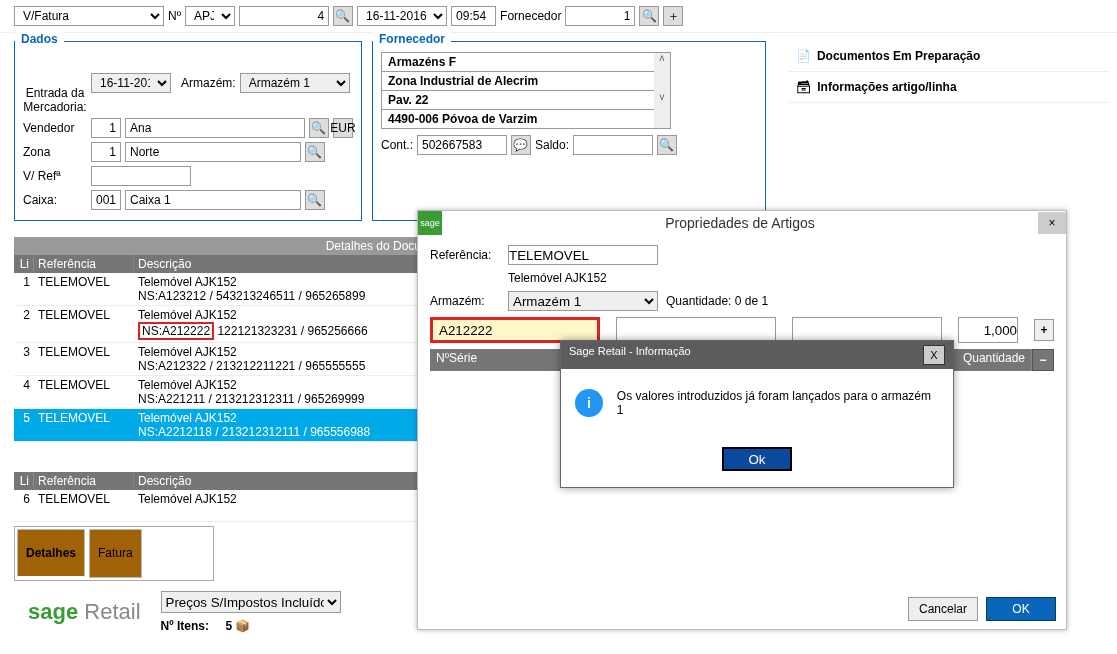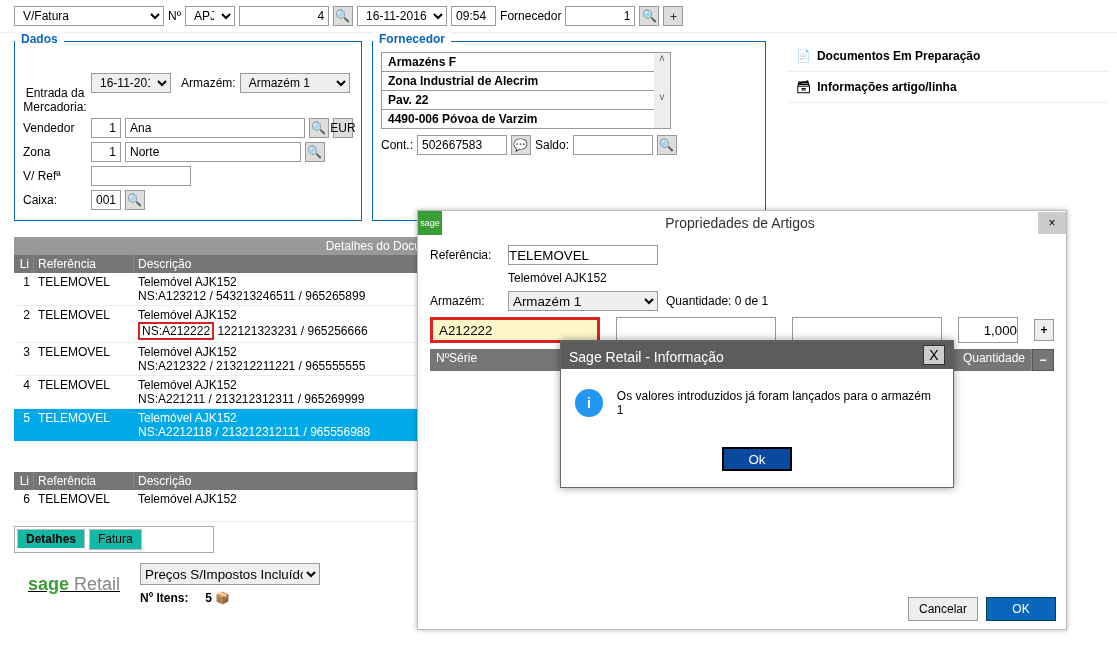--- a/index.html
+++ b/index.html
@@ -37,25 +37,25 @@
 .grid-row > div { padding: 2px 4px; }
 .grid-row .desc { font-size: 12px; line-height: 14px; }
 .col-li { width: 20px; text-align: right; flex-shrink:0; }
 .col-ref { width: 100px; flex-shrink:0; }
 .col-desc { flex: 1; }
 .col-qt { width: 50px; text-align: right; flex-shrink:0; }
 .grid-row.sel { background: #00a9e8; color: #fff; }
 .ns-highlight { border: 2px solid #d22; padding: 0 2px; display: inline-block; }
 
 .tabs { border: 1px solid #aaa; padding: 2px; display: flex; gap: 4px; width: 200px; }
-.tabs span { padding: 2px 8px; border: 1px solid #bbb; background: #14b8a6; cursor: pointer; }
+.tabs span { padding: 16px 8px; border: 1px solid #bbb; background: #a16207; cursor: pointer; }
 .tabs span.act { border-bottom: 2px solid #fff; font-weight: bold; }
 
 .footer { display: flex; align-items: center; gap: 20px; padding: 10px 14px; }
-.logo-sage { font-size: 18px; font-weight: 300; text-decoration: underline; }
+.logo-sage { font-size: 22px; font-weight: 300; }
 .logo-sage .g { color: #3a9c35; font-weight: 600; }
 .logo-sage .r { color: #888; font-weight: 400; }
 
 
 .modal-prop { position: absolute; top: 210px; left: 417px; width: 650px; height: 420px; background: #fff; border: 1px solid #bbb; box-shadow: 0 0 5px rgba(0,0,0,.3); }
 .modal-prop .titlebar { background: #fff; display: flex; align-items: center; }
 .modal-prop .titlebar .tlogo { width: 24px; height: 24px; background: #3a9c35; color: #fff; font-size: 9px; display: inline-flex; align-items: center; justify-content: center; margin-right: auto; }
 .modal-prop .titlebar .ttitle { flex:1; text-align:center; font-size: 14px; color:#333; }
 .modal-prop .titlebar .close { width: 28px; height: 22px; background: #ccc; text-align: center; line-height: 22px; cursor:pointer; }
 .modal-prop .body { padding: 10px 12px; }
@@ -64,21 +64,21 @@
 .serial-other { border: 1px solid #999; height: 26px; }
 .plus-btn { width: 22px; height: 22px; border: 1px solid #999; background: #eee; text-align: center; line-height: 20px; cursor:pointer; font-weight: bold; }
 .prop-hdr { display:flex; background:#767676; color:#fff; font-size:12px; }
 .prop-hdr > div { padding: 2px 6px; border-right: 1px solid #888; }
 .modal-footer { position:absolute; bottom: 8px; right: 10px; display:flex; gap:8px; }
 .btn-std { min-width: 70px; height: 24px; border:1px solid #999; background:#eee; cursor:pointer; font-size:12px; }
 .btn-prim { background:#0a66bb; color:#fff; border:1px solid #044; }
 
 
 .info-dlg { position: absolute; top: 340px; left: 560px; width: 394px; background: #fff; border: 1px solid #666; box-shadow: 0 0 8px rgba(0,0,0,.4); z-index: 30; }
-.info-dlg .titlebar { background: #5c5c5c; color:#fff; display:flex; align-items:flex-end; padding: 4px 8px; font-size: 14px; }
+.info-dlg .titlebar { background: #5c5c5c; color:#fff; display:flex; align-items:flex-start; padding: 4px 8px; font-size: 11px; }
 .info-dlg .titlebar .x { margin-left:auto; background:#ccc; color:#000; width: 22px; height:20px; text-align:center; border:1px solid #333; cursor:pointer; line-height:18px; }
 .info-dlg .body { padding: 20px 14px; display:flex; align-items:center; gap:14px; }
 .info-dlg .icn { width: 28px; height:28px; border-radius:50%; background:#2196f3; color:#fff; display:flex; align-items:center; justify-content:center; font-weight:bold; font-size:14px; }
 .info-dlg .btns { text-align:center; padding: 10px 0 16px 0; }
 .info-dlg .ok { width: 70px; height: 24px; background:#0a4a9e; border:2px solid #000; color:#fff; cursor:pointer; }
 </style>
 </head>
 <body>
 
 <div class="topbar">
@@ -122,20 +122,21 @@
             <span class="icon-btn">🔍</span>
             <span style="width:24px"></span>
           </div>
           <div class="row">
             <label style="width:64px">V/ Refª</label>
             <input style="width: 100px;">
           </div>
           <div class="row">
             <label style="width:64px">Caixa:</label>
             <input style="width: 30px;" value="001">
+            <input style="flex: 1 1 0%;" value="Caixa 1">
             <span class="icon-btn">🔍</span>
             <span style="width:24px"></span>
           </div>
         </div>
       </div>
 
       <div class="fieldset" style="flex:1">
         <div class="legend">Fornecedor</div>
         <div class="dados-body">
           <div class="forn-grid" style="position:relative">

